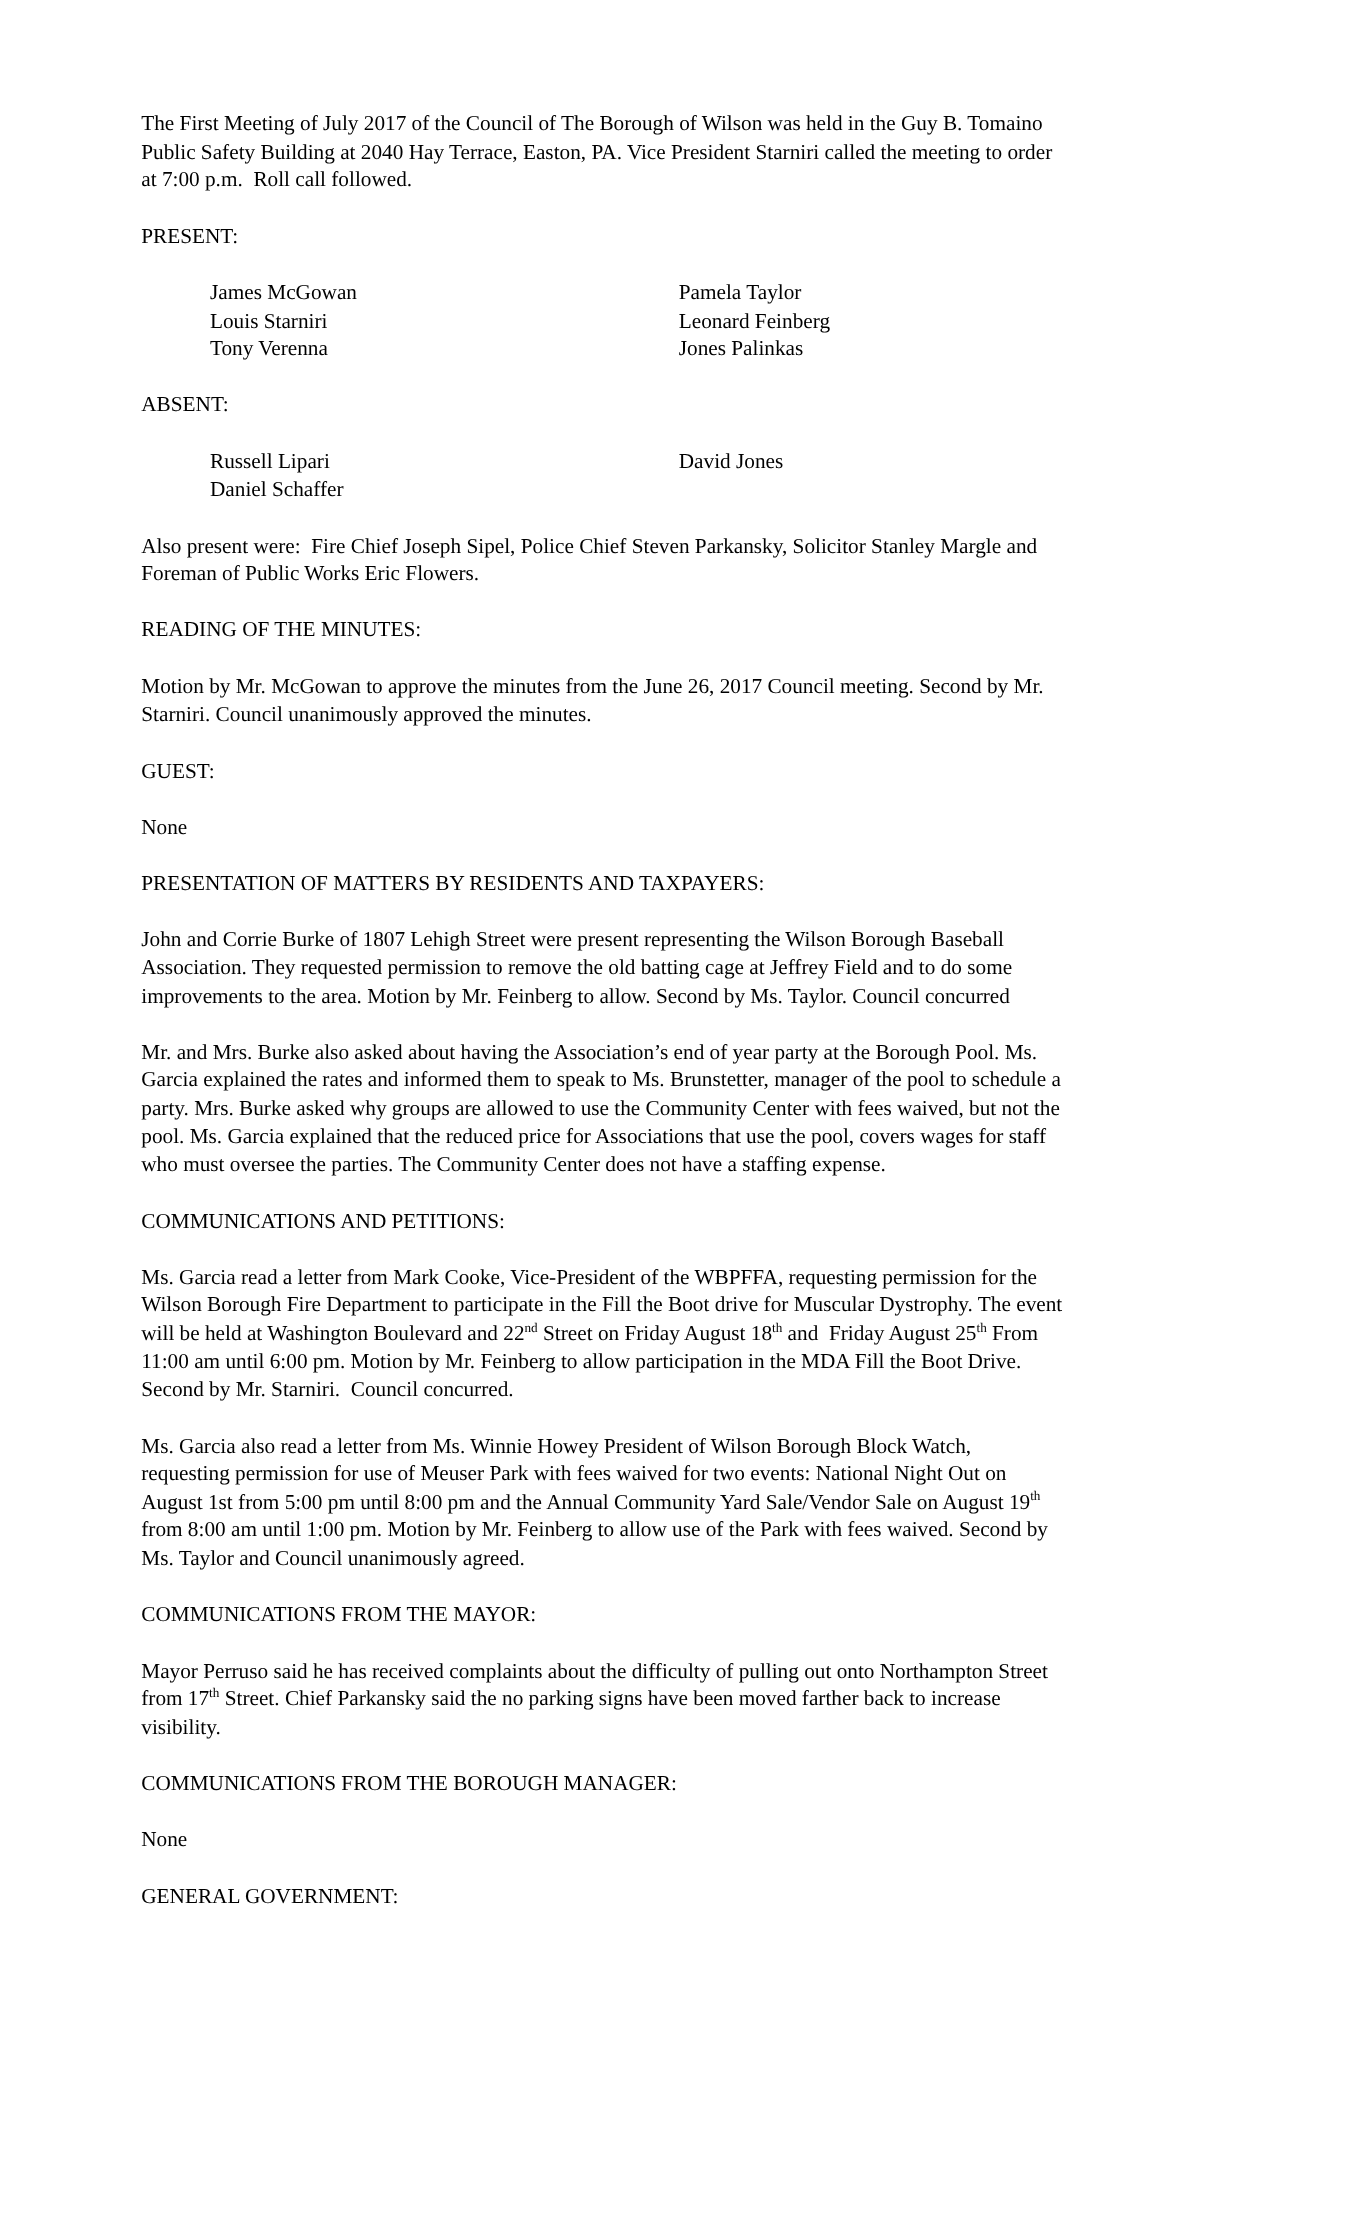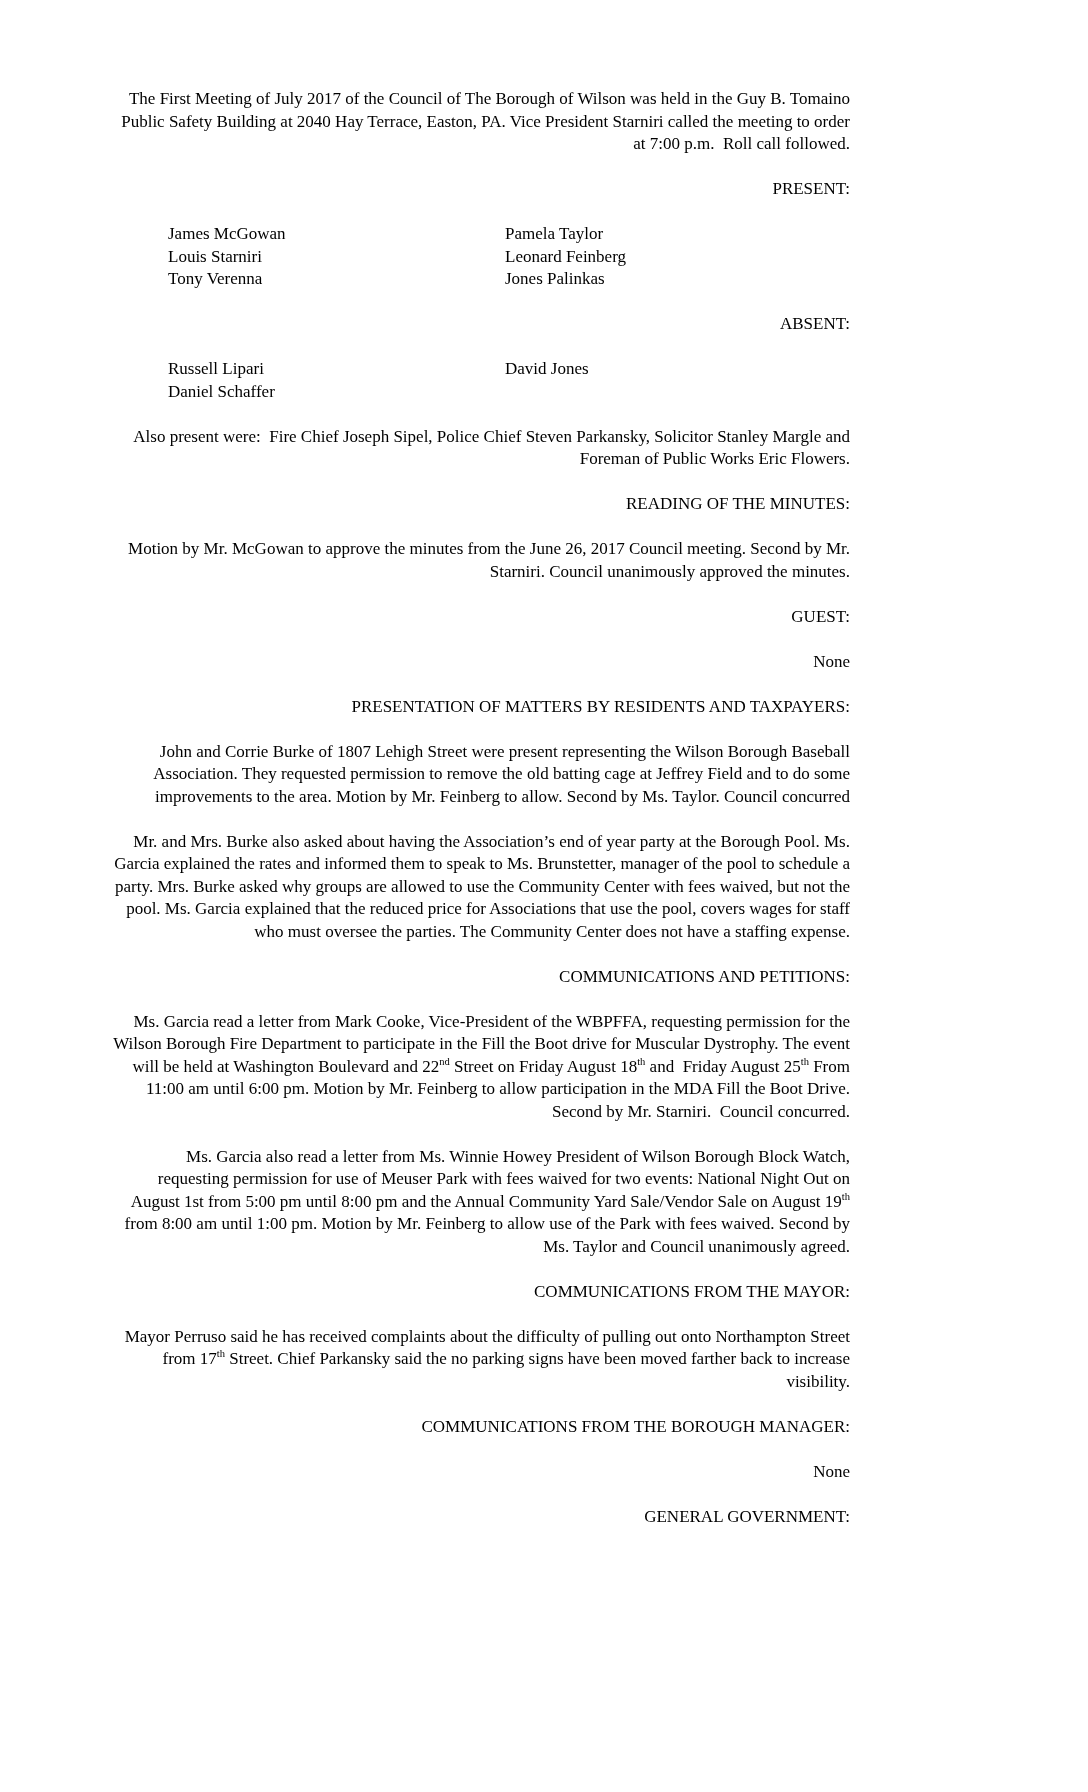--- a/index.html
+++ b/index.html
@@ -22,27 +22,27 @@
   .body-col {
     width: 737px;
   }
   .header-block {
     margin-left: 477px;
     margin-bottom: 23px;
   }
   .para {
     margin: 0 0 22.5px 0;
     white-space: pre-wrap;
-    text-align: right;
   }
   .name-table {
     margin: 0 0 22.5px 55px;
   }
   .name-row {
     display: flex;
+    gap: 38px;
   }
   .name-cell-left {
     width: 337px;
     flex: 0 0 337px;
   }
   .indent-1 {
   }
   sup {
     font-size: 0.62em;
     vertical-align: super;

